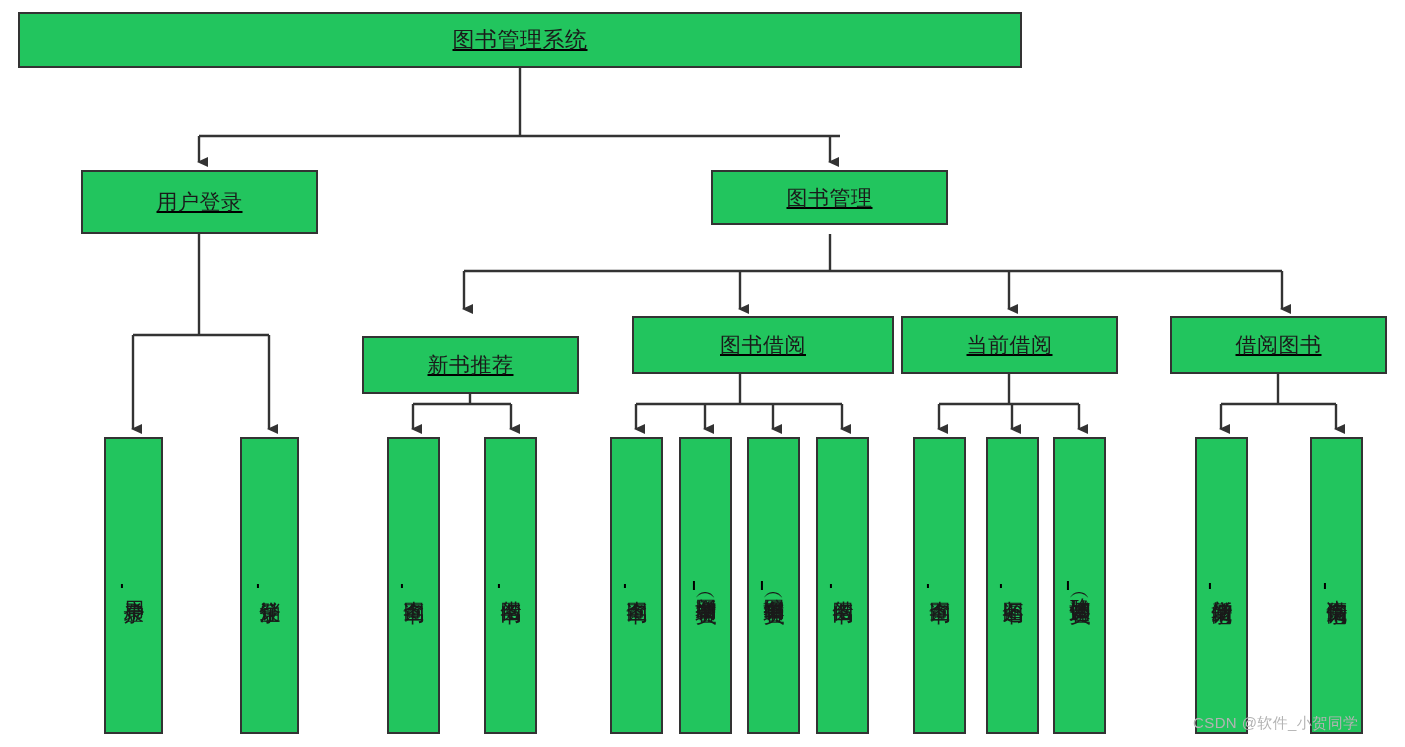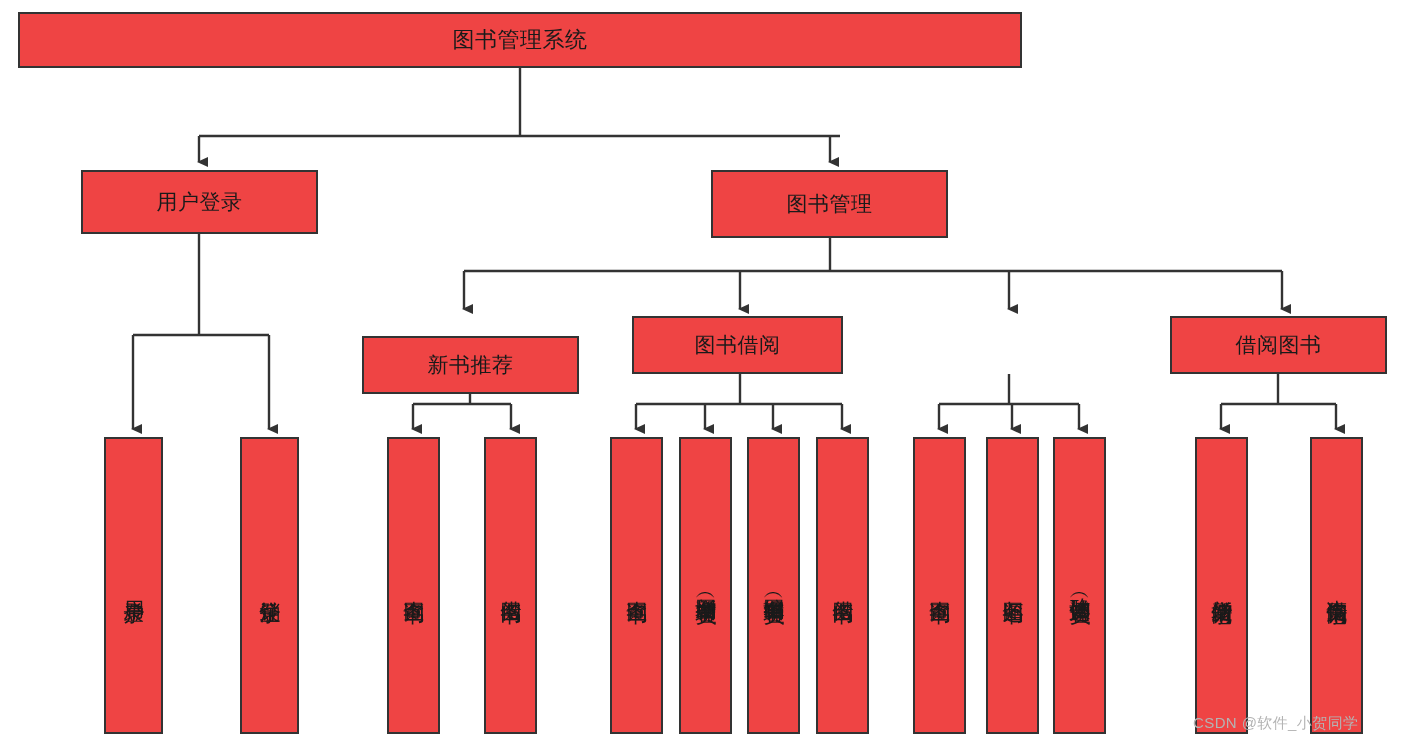--- a/index.html
+++ b/index.html
@@ -21,25 +21,26 @@
     position: absolute;
     left: 0;
     top: 0;
     width: 1405px;
     height: 747px;
   }
   .node-box {
     position: absolute;
     box-sizing: border-box;
     border: 2px solid #333333;
-    background: #ef4444;
+    background: #22c55e;
     display: flex;
     align-items: center;
     justify-content: center;
     overflow: hidden;
+    text-decoration: underline;
   }
   .node-label-h {
     font-size: 21px;
     color: #1a1a1a;
     line-height: 1.2;
     white-space: nowrap;
     letter-spacing: 0.5px;
   }
   .node-label-v {
     writing-mode: vertical-rl;
@@ -120,29 +121,32 @@
     </g>
   </svg>
 
   <div class="node-box" style="left: 18px; top: 12px; width: 1004px; height: 56px;">
     <span class="node-label-h root-label">图书管理系统</span>
   </div>
 
   <div class="node-box" style="left: 81px; top: 170px; width: 237px; height: 64px;">
     <span class="node-label-h">用户登录</span>
   </div>
-  <div class="node-box" style="left: 711px; top: 170px; width: 237px; height: 68px;">
+  <div class="node-box" style="left: 711px; top: 170px; width: 237px; height: 55px;">
     <span class="node-label-h">图书管理</span>
   </div>
 
   <div class="node-box" style="left: 362px; top: 316px; width: 217px; height: 58px; margin-top: 20px;">
     <span class="node-label-h">新书推荐</span>
   </div>
-  <div class="node-box" style="left: 632px; top: 316px; width: 211px; height: 58px;">
+  <div class="node-box" style="left: 632px; top: 316px; width: 262px; height: 58px;">
     <span class="node-label-h">图书借阅</span>
+  </div>
+  <div class="node-box" style="left: 901px; top: 316px; width: 217px; height: 58px;">
+    <span class="node-label-h">当前借阅</span>
   </div>
   <div class="node-box" style="left: 1170px; top: 316px; width: 217px; height: 58px;">
     <span class="node-label-h">借阅图书</span>
   </div>
 
   <div class="node-box" style="left: 104px; top: 437px; width: 59px; height: 297px;">
     <span class="node-label-v">用户登录</span>
   </div>
   <div class="node-box" style="left: 240px; top: 437px; width: 59px; height: 297px;">
     <span class="node-label-v">注销登录</span>

